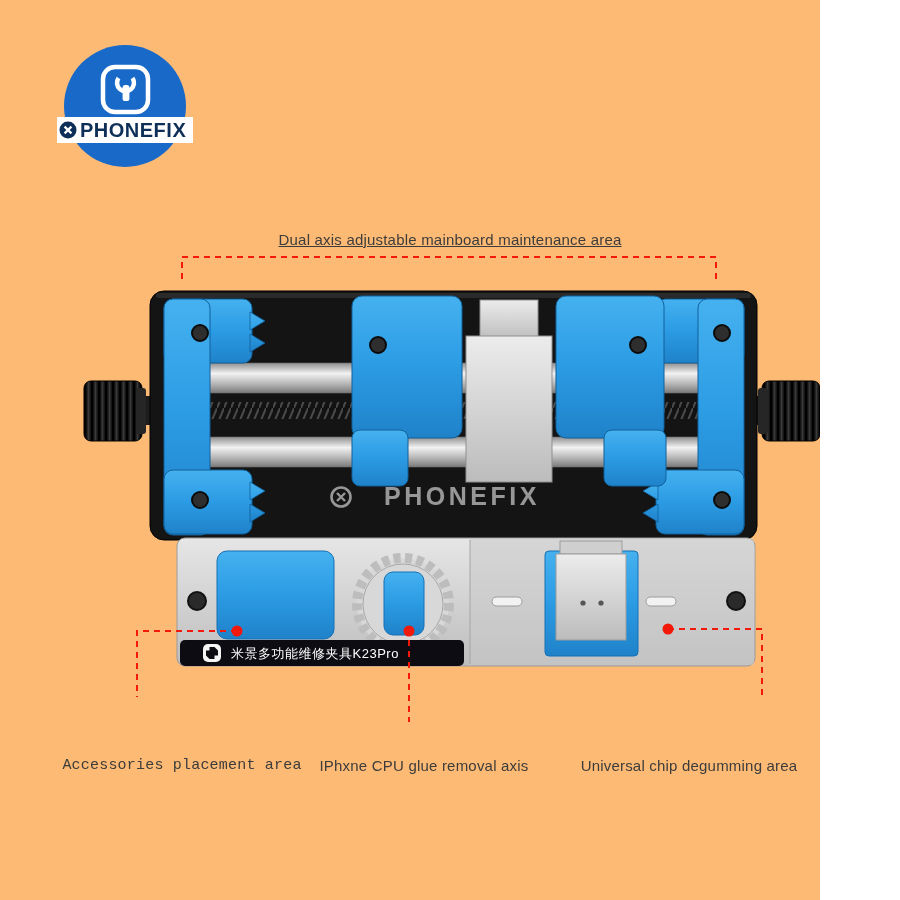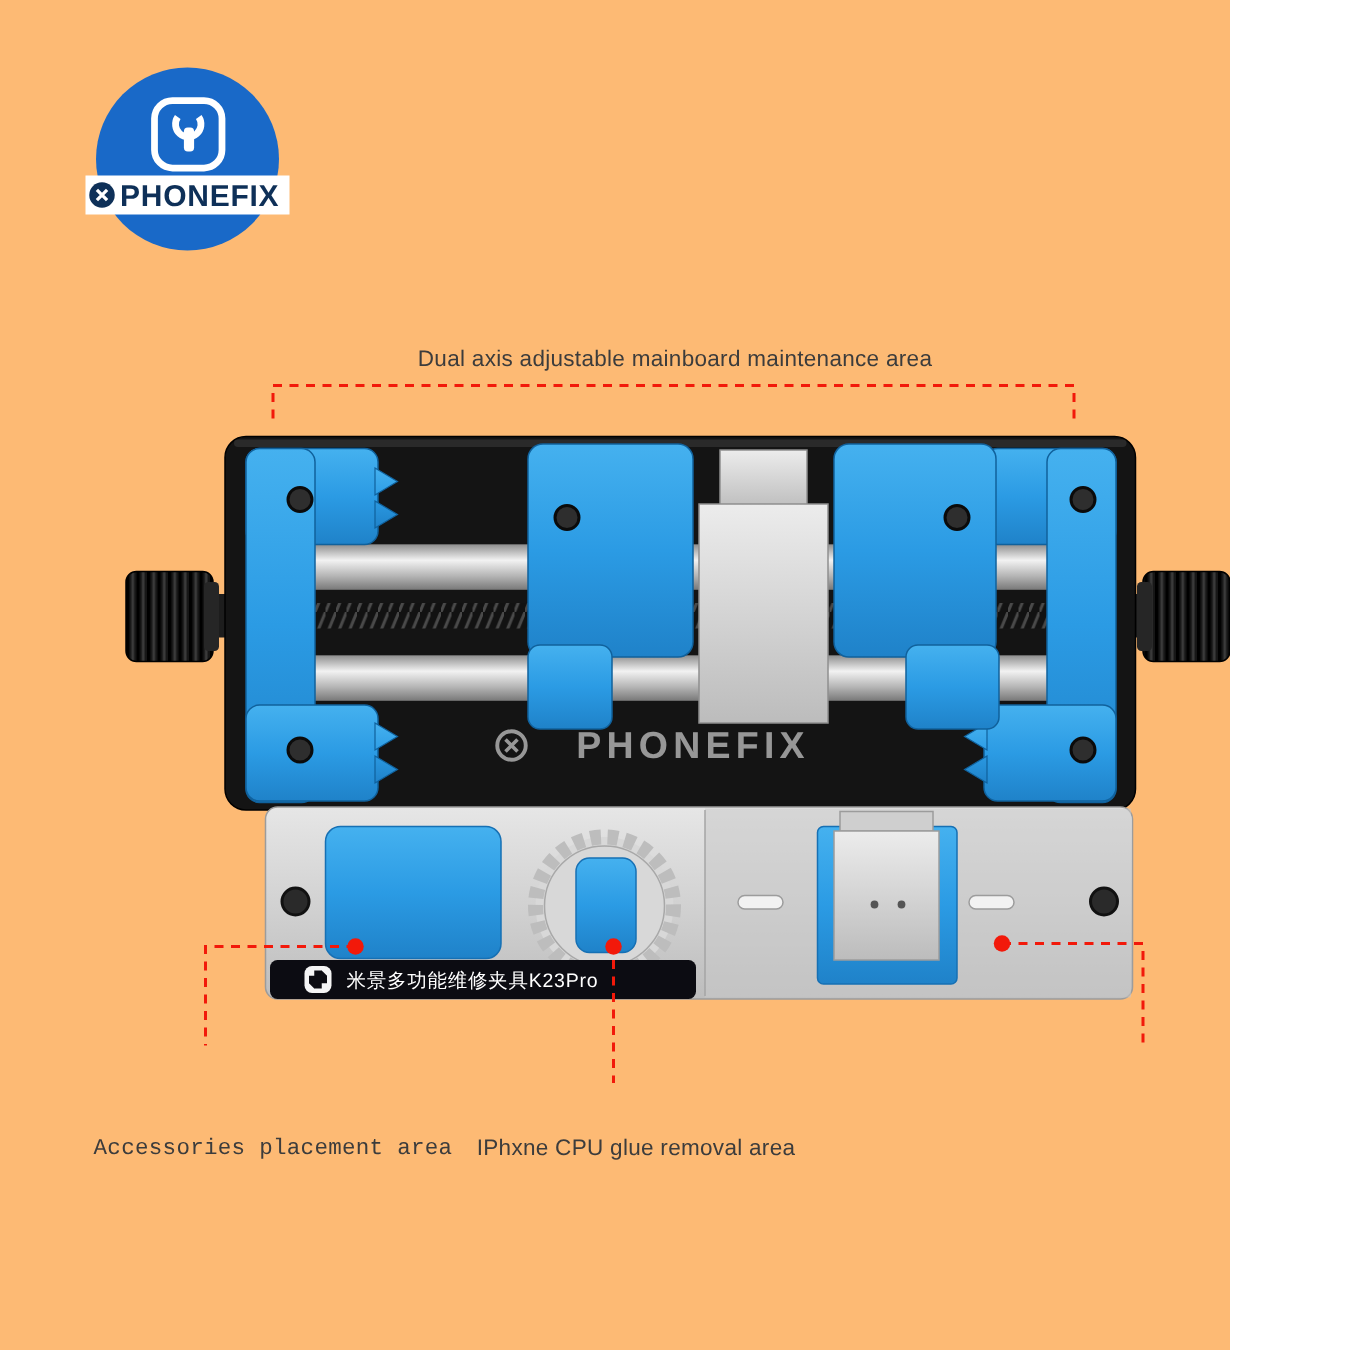--- a/index.html
+++ b/index.html
@@ -4,21 +4,21 @@
 <style>
   html,body{margin:0;padding:0;background:#ffffff;}
   .stage{
     position:relative;width:820px;height:900px;background:#fdba74;overflow:hidden;
     font-family:"Liberation Sans",sans-serif;
   }
   .layer{position:absolute;left:0;top:0;}
   .callout{
     position:absolute;font-size:15px;color:#3c3c3c;text-align:center;letter-spacing:.2px;
   }
-  .callout-top{top:231px;left:0;width:900px;}
+  .callout-top{top:231px;left:0;width:900px;text-decoration:underline;}
   .callout-bl{top:757px;left:60px;width:244px;font-family:Liberation Mono, monospace;}
   .callout-bm{top:757px;left:302px;width:244px;}
   .callout-br{top:757px;left:562px;width:254px;}
   svg text{font-family:"Liberation Sans","DejaVu Sans",sans-serif;}
 </style>
 </head>
 <body>
 
 <div class="stage">
 
@@ -184,15 +184,16 @@
     </g>
     <g fill="#f2190a">
       <circle cx="237" cy="631" r="5.5"></circle>
       <circle cx="409" cy="631" r="5.5"></circle>
       <circle cx="668" cy="629" r="5.5"></circle>
     </g>
   </svg>
 
   <div class="callout callout-top">Dual axis adjustable mainboard maintenance area</div>
   <div class="callout callout-bl">Accessories placement area</div>
-  <div class="callout callout-bm">IPhxne CPU glue removal area</div>
+  <div class="callout callout-bm">IPhxne CPU glue removal axis</div>
+  <div class="callout callout-br">Universal chip degumming area</div>
 
 </div>
 
 </body></html>

